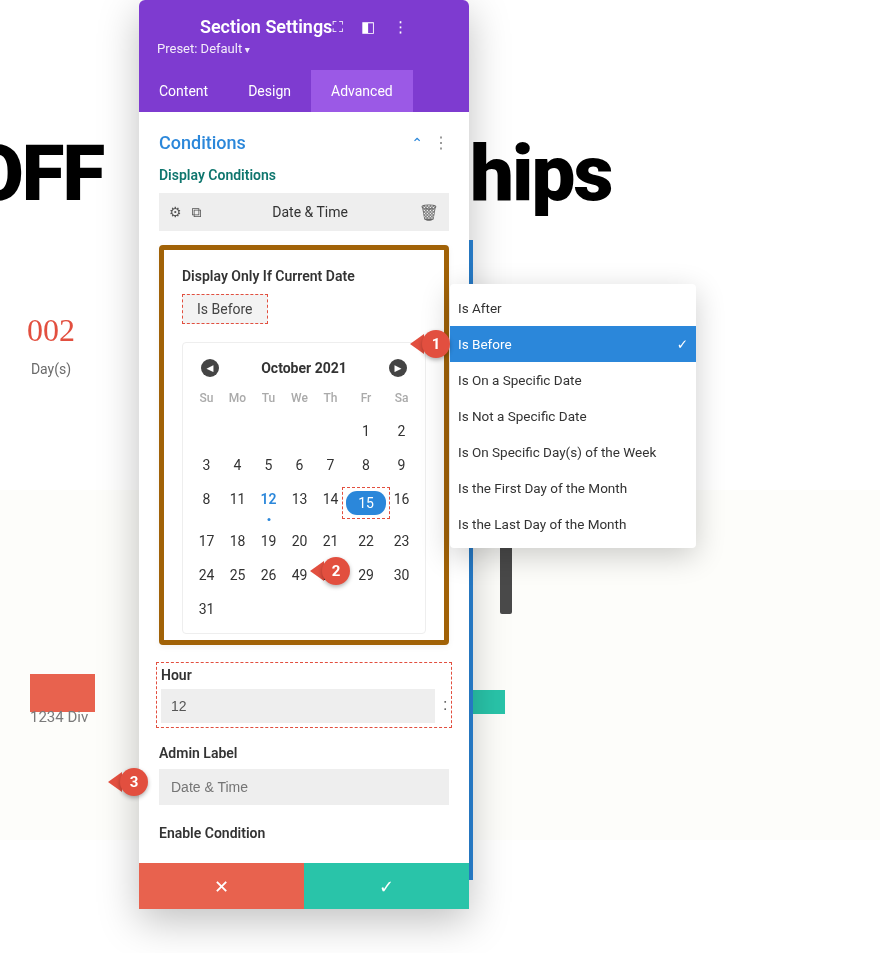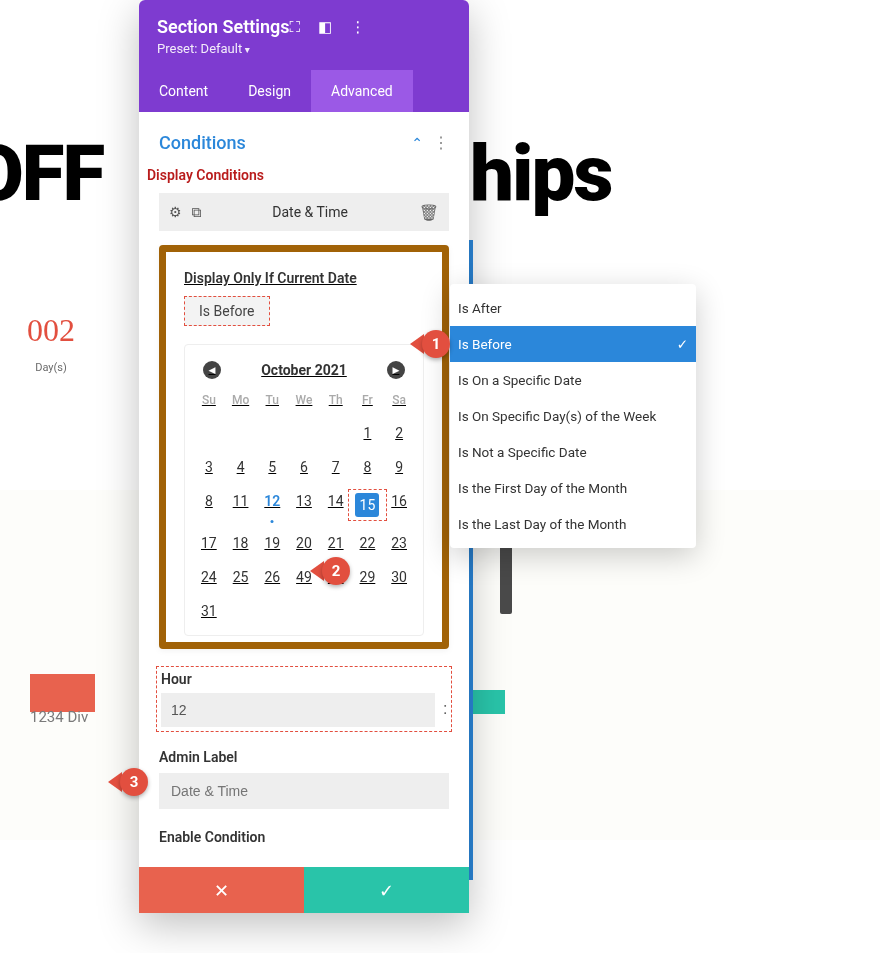--- a/index.html
+++ b/index.html
@@ -8,74 +8,74 @@
     background: #fff;
     width: 880px;
     height: 953px;
     position: relative;
     overflow: hidden;
   }
   .bg-off { position:absolute; top:128px; left:-30px; font-size:78px; font-weight:900; letter-spacing:-2px; color:#000; }
   .bg-hips { position:absolute; top:128px; left:470px; font-size:78px; font-weight:900; letter-spacing:-2px; color:#000; }
   .bg-counter { position:absolute; top:312px; left:27px; text-align:center; }
   .bg-counter-num { font-family: Georgia, serif; color:#e24f3f; font-size:32px; }
-  .bg-counter-lbl { color:#6b6b6b; font-size:11px; margin-top:12px; }
+  .bg-counter-lbl { color:#6b6b6b; font-size:14px; margin-top:12px; }
   .bg-redblock { position:absolute; top:674px; left:30px; width:65px; height:38px; background:#e8624e; }
   .bg-tealblock { position:absolute; top:690px; left:465px; width:40px; height:24px; background:#29c4a9; }
   .bg-1234 { position:absolute; top:708px; left:30px; color:#7a7a7a; font-size:15px; }
   .bg-greybar1 { position:absolute; top:494px; left:500px; width:12px; height:120px; background:#4a4a4a; border-radius:2px; }
   .bg-bluebar { position:absolute; top:240px; left:467px; width:6px; height:640px; background:#2b87da; }
   .bg-lightband { position:absolute; top:490px; left:0; width:880px; height:350px; background:#fdfdfa; z-index:-1; }
 
   .panel {
     position:absolute; top:0; left:139px; width:330px;
     box-shadow:0 12px 40px rgba(0,0,0,0.25);
     background:#fff;
     border-radius:6px 6px 0 0;
     overflow:visible;
   }
   .panel-header { background:#7e3bd0; color:#fff; padding:16px 18px 14px; border-radius:6px 6px 0 0; }
-  .panel-title-row { display:flex; justify-content:flex-start; align-items:center; }
+  .panel-title-row { display:flex; justify-content:center; align-items:center; }
   .panel-title { font-size:18px; font-weight:600; }
   .panel-header-icons { display:flex; gap:18px; align-items:center; }
   .hicon { font-size:15px; color:#fff; cursor:pointer; }
   .panel-preset { font-size:13px; margin-top:4px; opacity:0.9; }
   .panel-preset::after { content:" ▾"; font-size:10px; }
 
   .tabs { display:flex; background:#7e3bd0; }
   .tab { padding:13px 20px; color:#fff; font-size:14px; cursor:pointer; }
   .tab.active { background:#9b59e6; }
 
   .body { background:#fff; }
   .sec-head { display:flex; justify-content:space-between; align-items:center; padding:20px 20px 14px; }
   .sec-title { color:#2b87da; font-size:18px; font-weight:500; }
   .sec-head-icons { display:flex; gap:10px; align-items:center; color:#2b87da; }
   .caret-up { font-size:14px; }
   .dots-v { font-size:16px; color:#888; }
 
-  .dc-label { padding:0 8px 10px; font-weight:600; font-size:14px; color:#b91c1c; }
+  .dc-label { padding:0 20px 10px; font-weight:600; font-size:14px; color:#0f766e; }
   .dc-row { display:flex; align-items:center; margin:0 20px 14px; background:#eee; height:38px; }
   .dc-left { display:flex; gap:10px; padding-left:10px; color:#555; font-size:14px; }
   .dc-mid { flex:1; text-align:center; font-size:14px; color:#333; }
   .dc-right { padding-right:10px; color:#666; }
 
-  .card { margin:10px 20px 0; background:#fff; border:7px solid #a16207; border-radius:4px; padding:18px 18px 6px; box-shadow:0 2px 6px rgba(0,0,0,0.05); position:relative;text-decoration:underline; }
+  .card { margin:10px 20px 0; background:#fff; border:5px solid #a16207; border-radius:4px; padding:18px 18px 6px; box-shadow:0 2px 6px rgba(0,0,0,0.05); position:relative; }
   .card-label { font-weight:600; font-size:14px; color:#333; margin-bottom:10px; }
   .isbefore { display:inline-block; border:1px dashed #e24f3f; padding:6px 14px; font-size:14px; color:#444; background:#f3f3f3; }
 
   .cal { margin-top:18px; border:1px solid #eee; border-radius:4px; padding:16px 8px; }
   .cal-head { display:flex; justify-content:space-between; align-items:center; padding:0 10px 14px; }
   .cal-arrow { width:18px; height:18px; border-radius:50%; background:#444; color:#fff; display:flex; align-items:center; justify-content:center; font-size:9px; cursor:pointer; }
   .cal-month { font-weight:700; color:#333; font-size:14px;text-align:right; }
   .cal-grid { display:grid; grid-template-columns:repeat(7,1fr); text-align:center; row-gap:18px; }
   .cal-dh { color:#aaa; font-size:12px; font-weight:500; }
   .cal-d { font-size:14px; color:#333; position:relative; }
   .cal-d.today { color:#2b87da; font-weight:600; }
   .cal-d.today::after { content:""; position:absolute; bottom:-6px; left:50%; transform:translateX(-50%); width:3px; height:3px; background:#2b87da; border-radius:50%; }
-  .cal-d.sel span { display:inline-block; width:24px; height:24px; line-height:24px; background:#2b87da; color:#fff; border-radius:3px; }
+  .cal-d.sel span { display:inline-block; width:40px; height:24px; line-height:24px; background:#2b87da; color:#fff; border-radius:11px; }
   .cal-d.sel { outline:1px dashed #e24f3f; outline-offset:3px; }
 
   .time-row { display:flex; gap:8px; margin:20px 20px 10px; align-items:flex-end; outline:1px dashed #e24f3f; outline-offset:2px; padding:2px; }
   .time-col { flex:1; }
   .time-label { font-weight:600; font-size:14px; color:#333; margin-bottom:6px; }
   .time-input { width:100%; background:#eee; border:none; padding:9px 10px; font-size:14px; color:#555; }
   .colon { padding-bottom:9px; color:#555; }
 
   .sub-label { font-weight:600; font-size:14px; color:#333; margin:20px 20px 8px; }
   .admin-input { margin:0 20px; width:calc(100% - 40px); background:#eee; border:none; padding:10px 12px; font-size:14px; color:#999; }
@@ -240,24 +240,24 @@
       <span>Is After</span>
     </div>
     <div class="dd-item sel">
       <span>Is Before</span>
       <span>✓</span>
     </div>
     <div class="dd-item">
       <span>Is On a Specific Date</span>
     </div>
     <div class="dd-item">
+      <span>Is Not a Specific Date</span>
+    </div>
+    <div class="dd-item">
       <span>Is On Specific Day(s) of the Week</span>
-    </div>
-    <div class="dd-item">
-      <span>Is Not a Specific Date</span>
     </div>
     <div class="dd-item">
       <span>Is the First Day of the Month</span>
     </div>
     <div class="dd-item">
       <span>Is the Last Day of the Month</span>
     </div>
   </div>
 
 <div class="marker m1">

